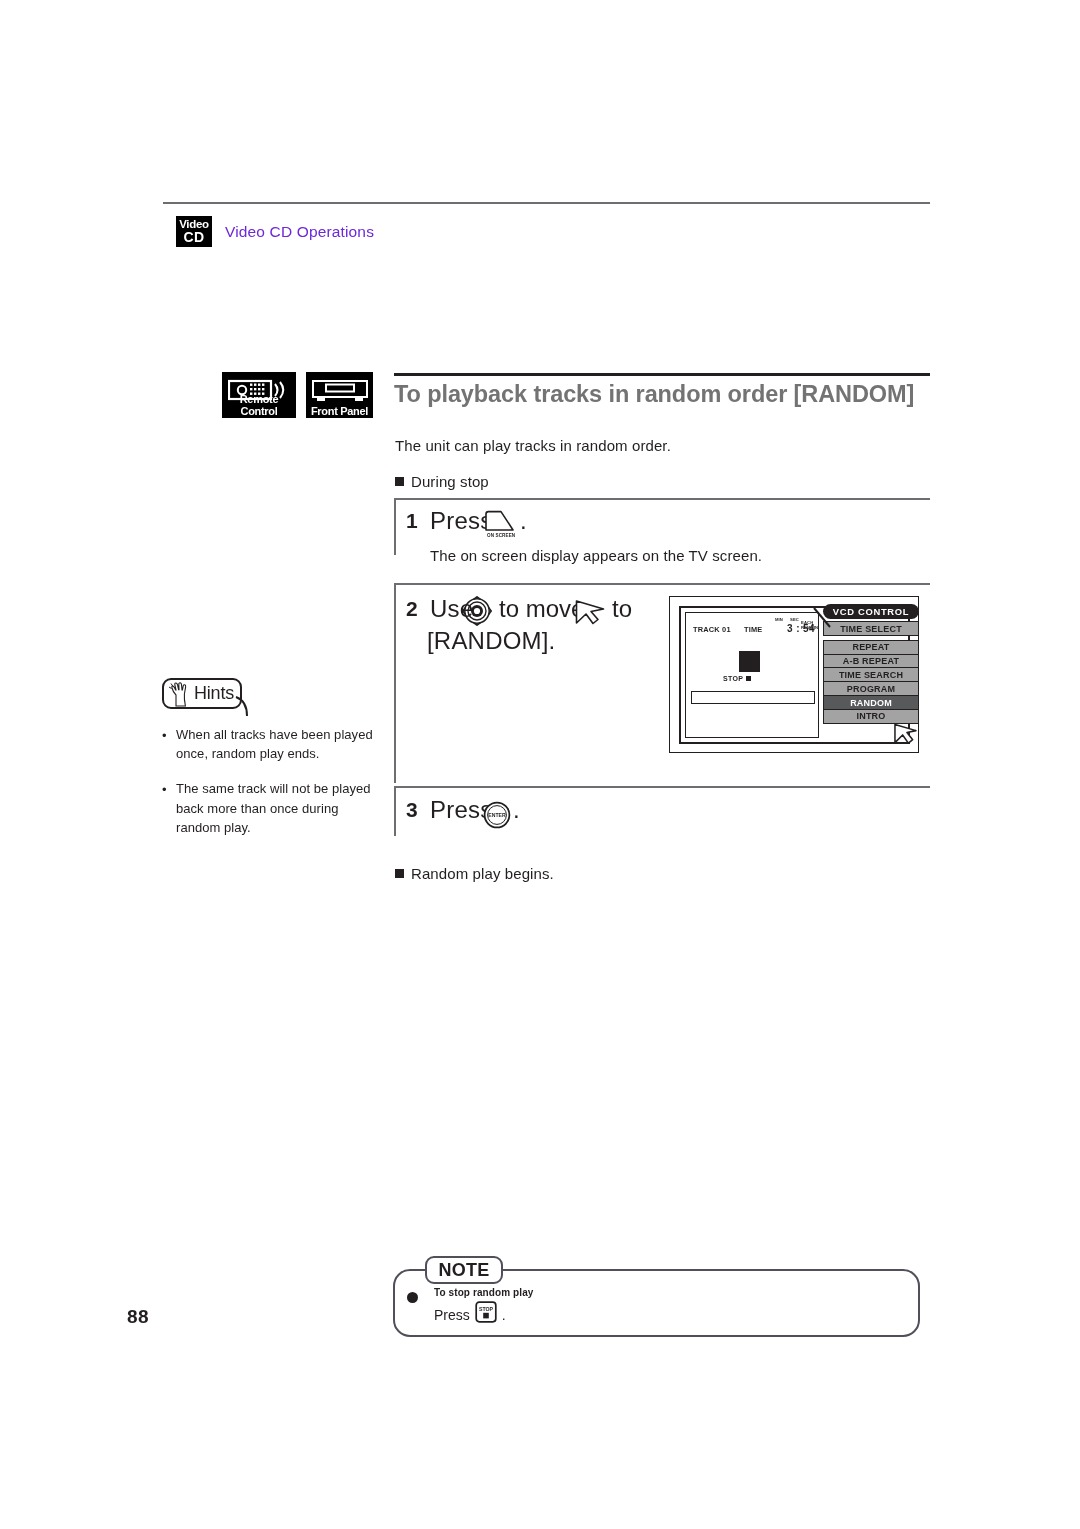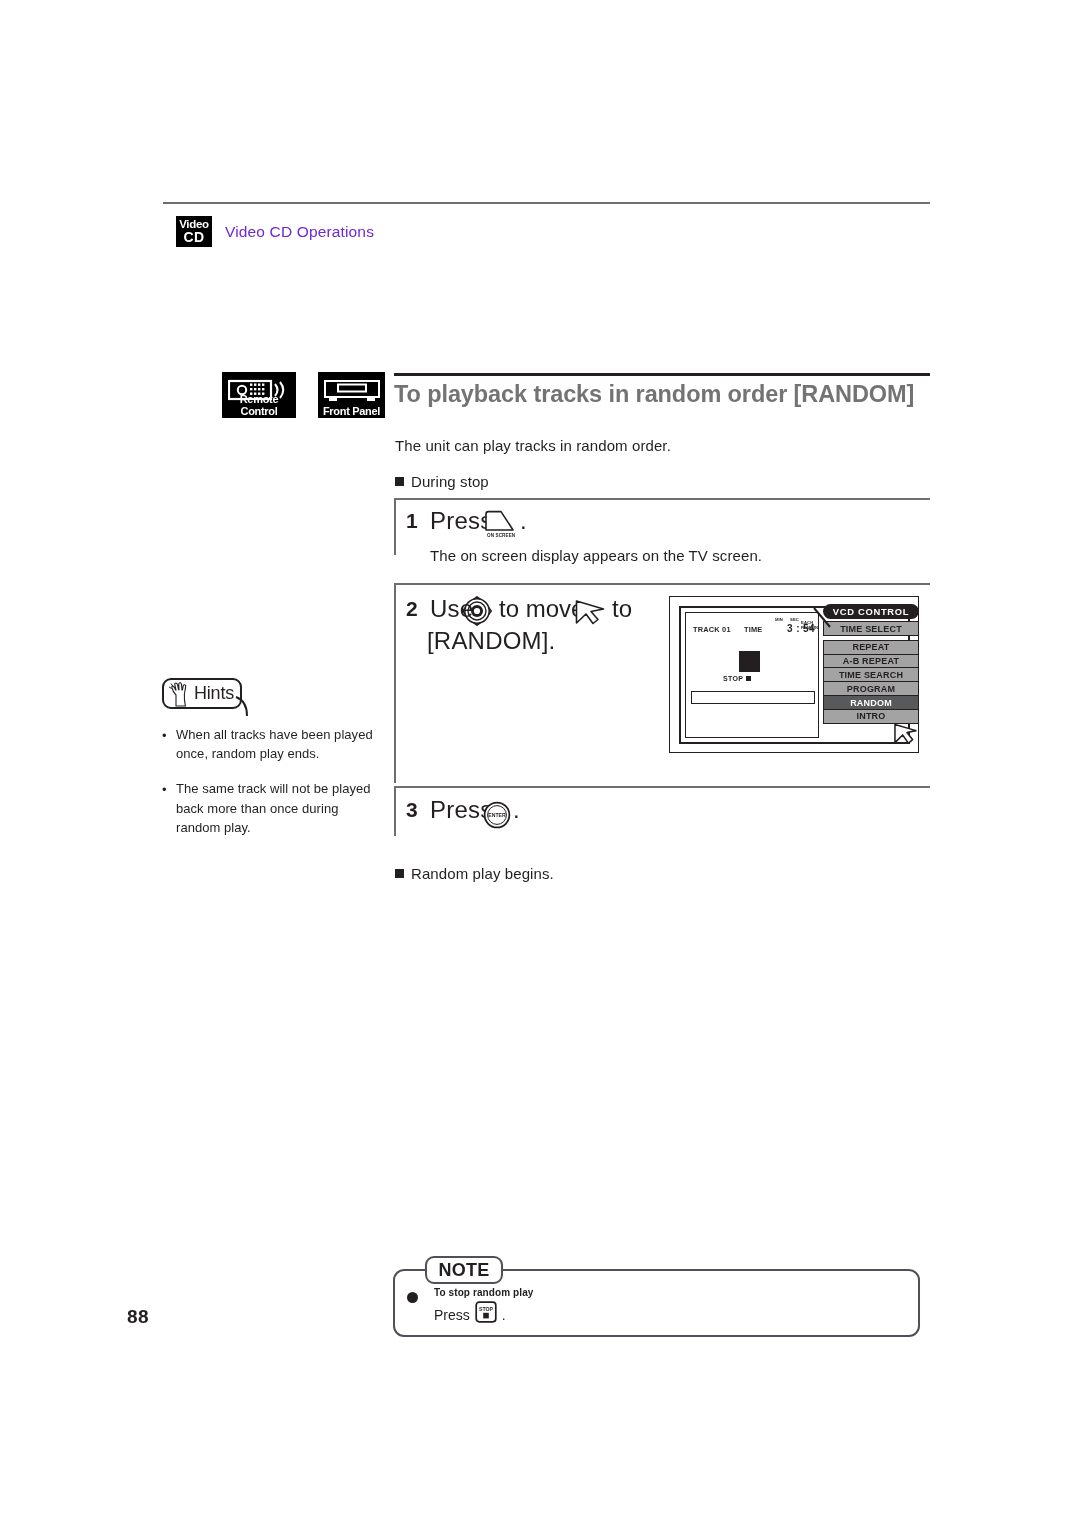--- a/index.html
+++ b/index.html
@@ -54,21 +54,21 @@
     height: 1.5px;
     background: #6d6e71;
   }
 
   
   .device-badges {
     position: absolute;
     left: 222px;
     top: 372px;
     display: flex;
-    gap: 22px;
+    gap: 10px;
     border-radius: 13px;
   }
   .dev-badge {
     background: #000;
     width: 74px;
     height: 46px;
     position: relative;
     display: flex;
     flex-direction: column;
     align-items: center;
@@ -389,21 +389,21 @@
   .hint-item .dot { flex: 0 0 6px; padding-top: 1px; }
 
   
   .note-box {
     position: absolute;
     left: 393px;
     top: 1269px;
     width: 527px;
     height: 68px;
     border: 2px solid #514f5a;
-    border-radius: 11px;
+    border-radius: 17px;
     background: #fff;
   }
   .note-tab {
     position: absolute;
     left: 30px;
     top: -15px;
     width: 78px;
     height: 28px;
     border: 2px solid #514f5a;
     border-radius: 9px;

